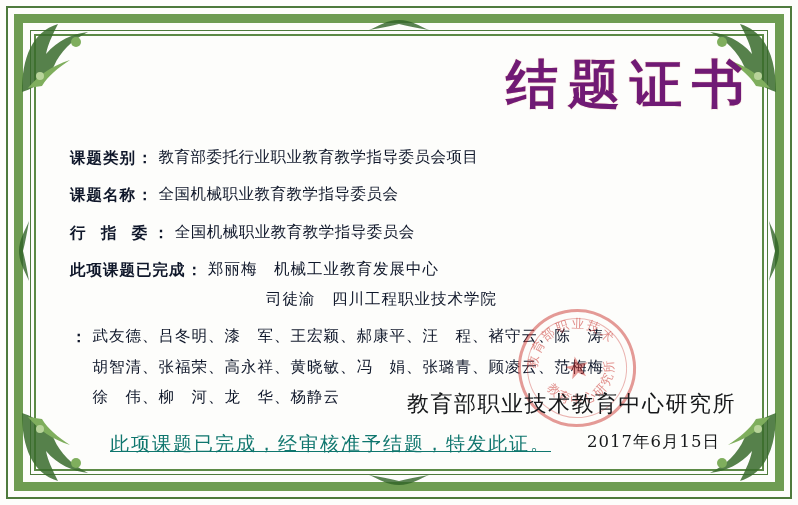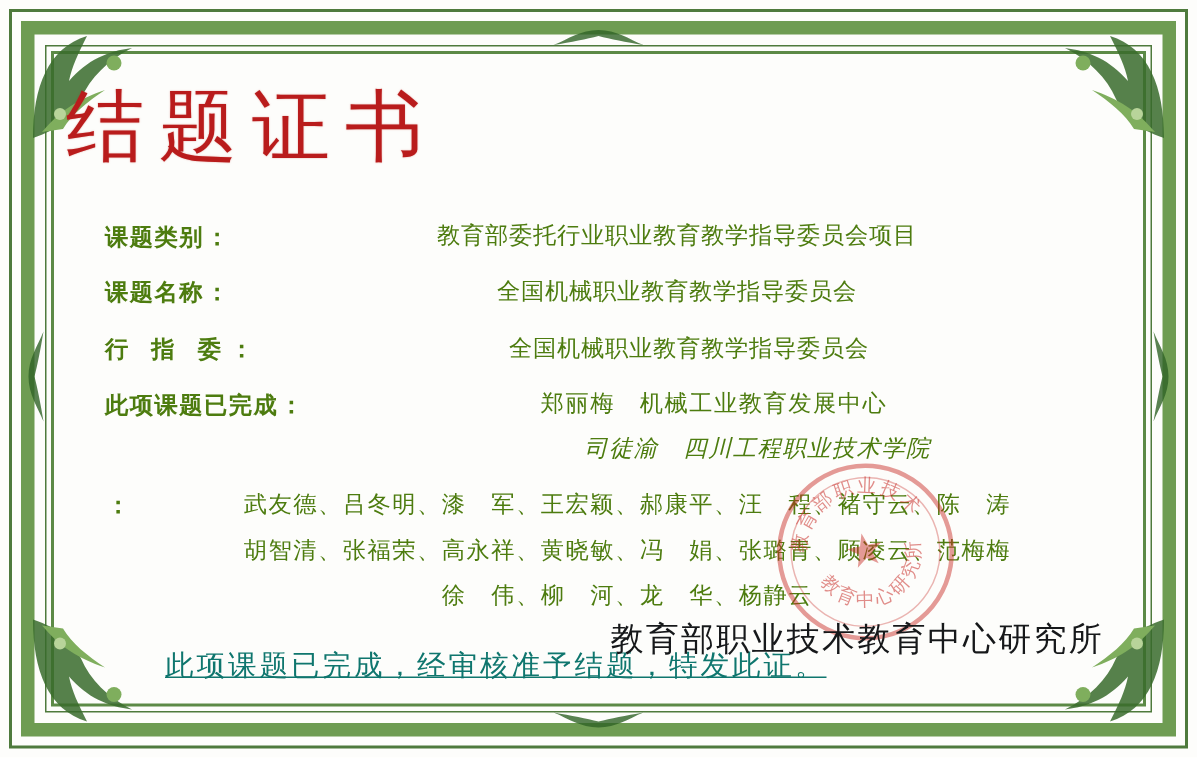--- a/index.html
+++ b/index.html
@@ -57,35 +57,35 @@
   .edge-bottom { left: 50%; bottom: 17px; transform: translateX(-50%) scaleY(-1); }
   .edge-left   { top: 50%; left: 17px; transform: translateY(-50%); }
   .edge-right  { top: 50%; right: 17px; transform: translateY(-50%) scaleX(-1); }
 
   
   .content {
     position: absolute;
     left: 44px; top: 40px; right: 44px; bottom: 40px;
   }
   .title {
-    text-align: left;
-    color: #b91c1c;
+    text-align: right;
+    color: #701a75;
     font-family: "DejaVu Serif", serif;
-    font-weight: normal;
+    font-weight: bold;
     font-size: 52px;
     letter-spacing: 10px;
     margin-top: 10px;
     text-shadow: 0 0 1px rgba(192,36,28,.5);
   }
 
   .fields {
     margin-top: 26px;
     padding-left: 26px;
     padding-right: 10px;
-    color: #4d7c0f;
+    color: #0f172a;
     font-family: "DejaVu Serif", serif;
   }
   .row {
     display: flex;
     align-items: flex-start;
     margin-bottom: 14px;
     font-size: 15.5px;
     line-height: 1.5;
   }
   .label {
@@ -97,27 +97,26 @@
   .label.sp1 { letter-spacing: 1px; }
   .label.sp2 { letter-spacing: 5px; }
   .colon {
     flex: 0 0 auto;
     font-weight: bold;
     padding: 0 6px 0 1px;
   }
   .value {
     flex: 1 1 auto;
     letter-spacing: 0.5px;
-    text-align: center;
   }
   .value .line { display: block; }
   .value .line + .line { margin-top: 7px; }
 
   .row.multi .value .line { letter-spacing: 1px; }
-  .indent-line { padding-left: 58px; font-style: italic; }
+  .indent-line { padding-left: 58px; }
 
   .statement {
     margin-top: 22px;
     padding-left: 66px;
     font-size: 19px;
     font-family: "DejaVu Serif", serif;
     letter-spacing: 2px;
     color: #0f766e;
     text-decoration: underline;
   }
@@ -293,16 +292,17 @@
         </text>
         <text>
           <textPath href="#sealArcBottom" startOffset="12%">教育中心研究所</textPath>
         </text>
       </svg>
       <span class="star">★</span>
     </div>
 
     <div class="signature">
       <div class="sig-org">教育部职业技术教育中心研究所</div>
+      <div class="sig-date">2017年6月15日</div>
     </div>
 
   </div>
 </div>
 
 </body></html>

